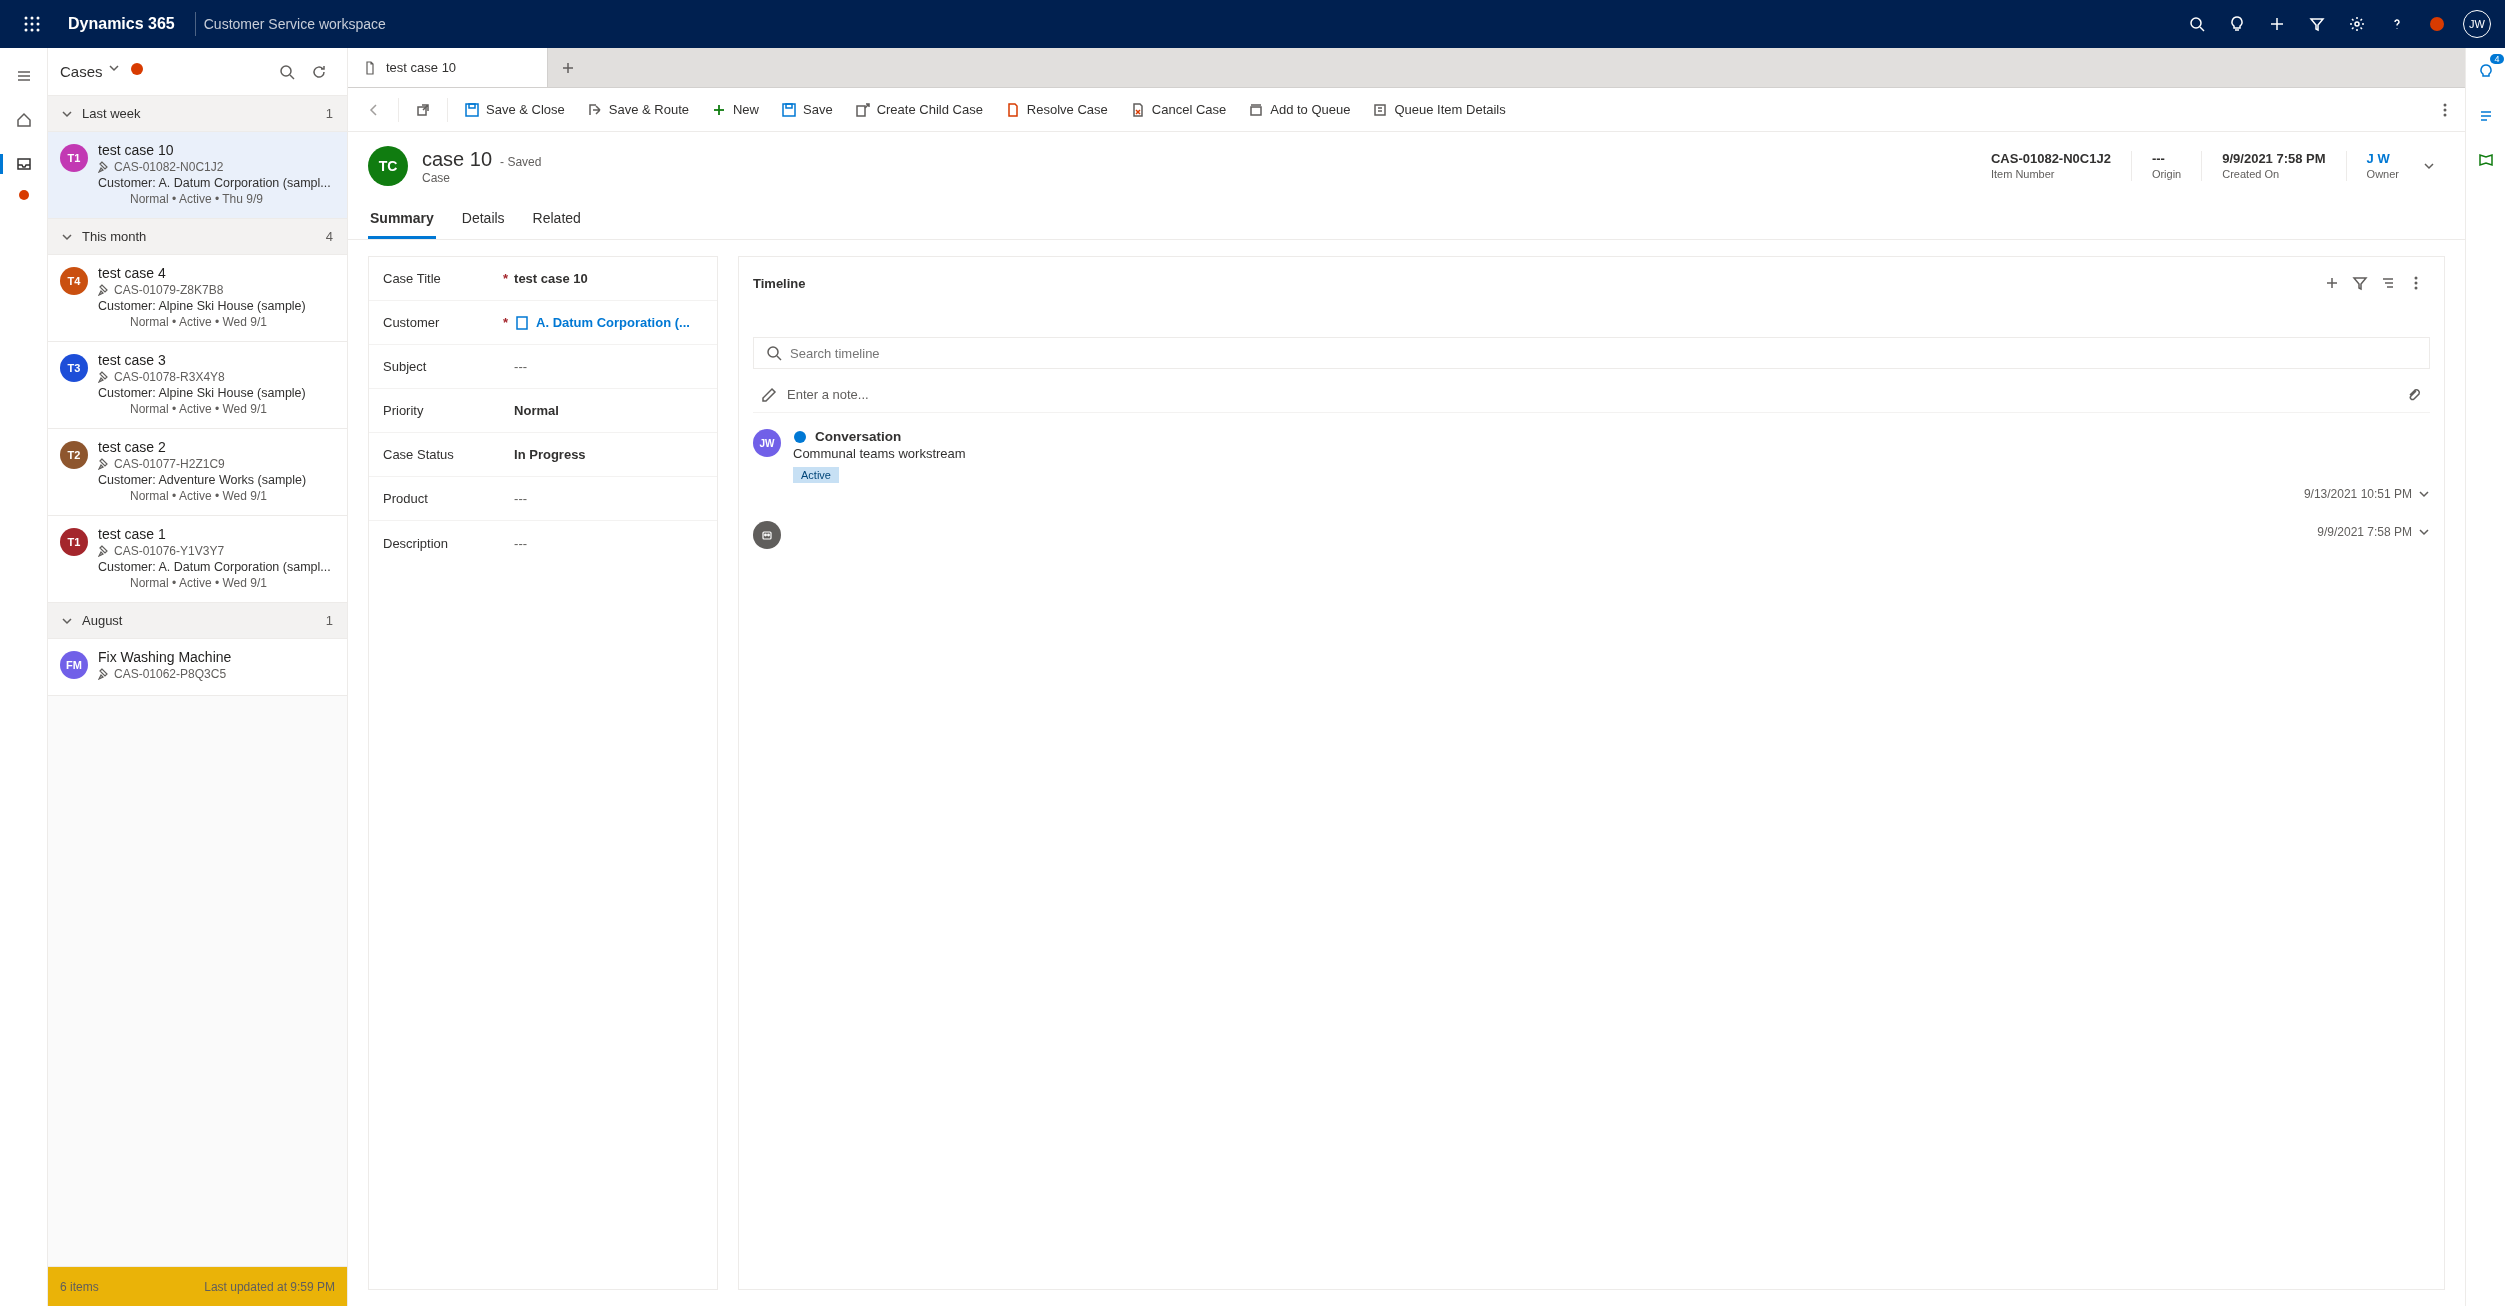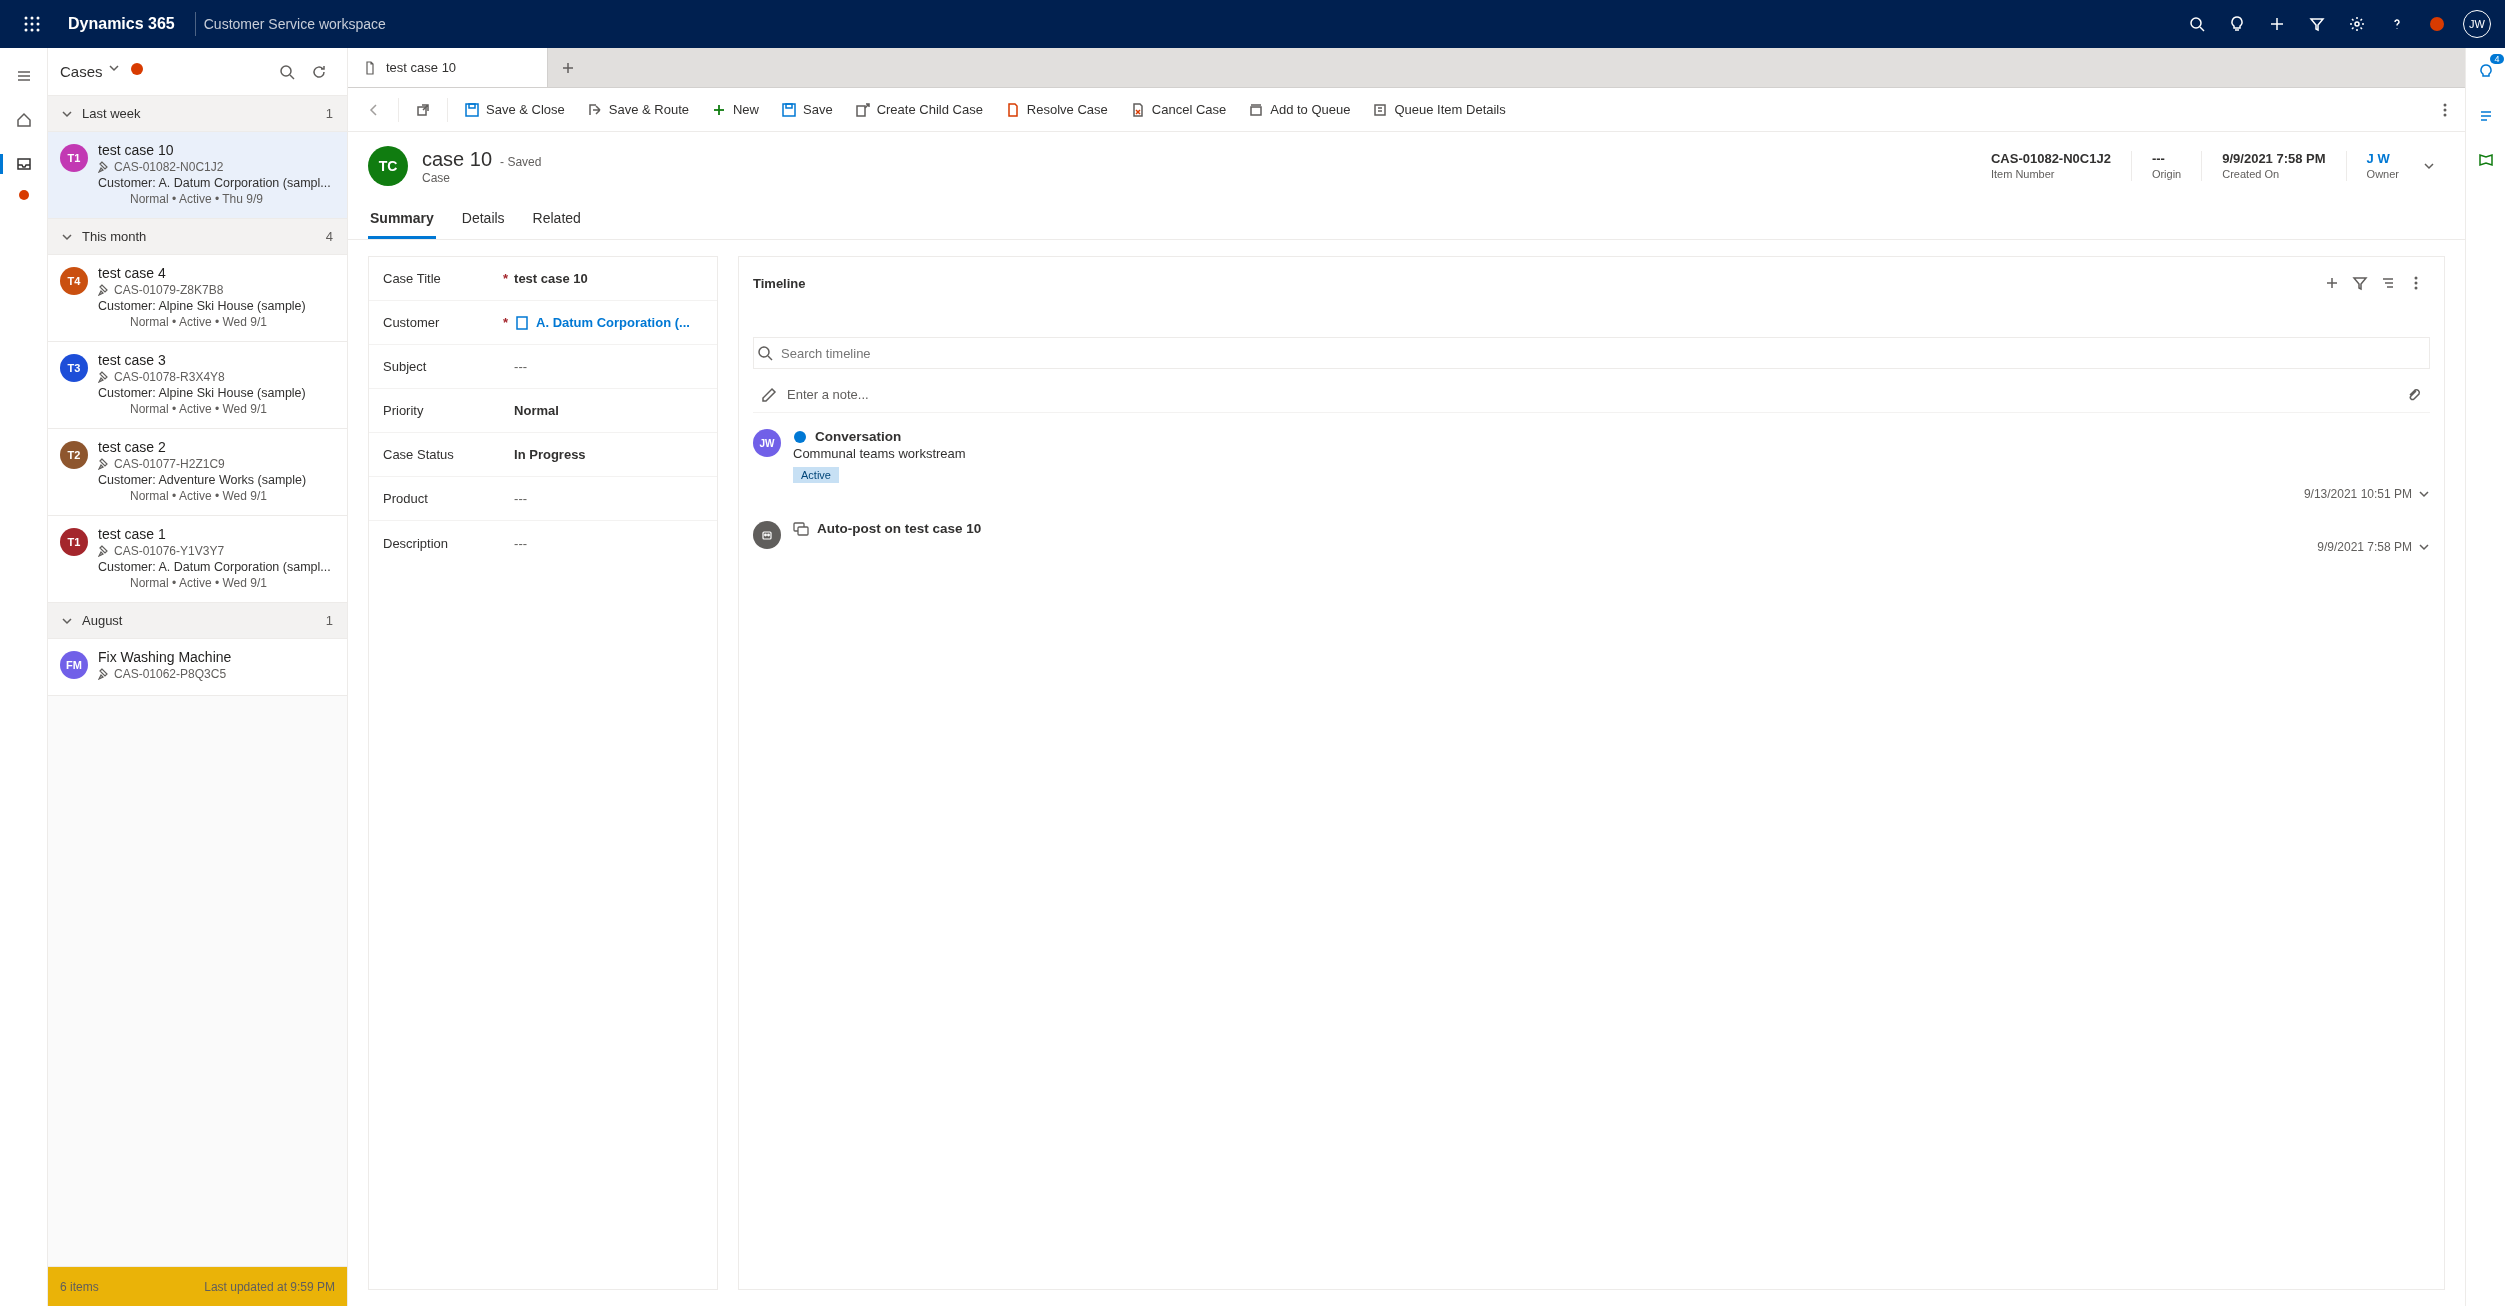--- a/index.html
+++ b/index.html
@@ -89,21 +89,21 @@
 .form-label { flex: 0 0 120px; font-size: 13px; color: #323130; }
 .req { color: #a4262c; margin-right: 6px; font-weight: bold; }
 .form-value { flex: 1; font-size: 13px; font-weight: 600; display: flex; align-items: center; gap: 6px; }
 .form-value.link { color: #0078d4; }
 .form-value.placeholder { color: #605e5c; font-weight: 400; }
 
 .timeline-head { display: flex; align-items: center; margin-bottom: 8px; }
 .timeline-title { font-size: 13px; font-weight: 600; }
 .timeline-head-spacer { flex: 1; }
 .tl-icon-btn { width: 28px; height: 28px; display: flex; align-items: center; justify-content: center; cursor: pointer; }
-.tl-search { border: 1px solid #edebe9; height: 32px; display: flex; align-items: center; padding: 0 3px; gap: 8px; color: #605e5c; margin-bottom: 8px; margin-top: 40px; }
+.tl-search { border: 1px solid #edebe9; height: 32px; display: flex; align-items: center; padding: 0 12px; gap: 8px; color: #605e5c; margin-bottom: 8px; margin-top: 40px; }
 .tl-search input { border: none; outline: none; flex: 1; font-size: 13px; }
 .tl-note { height: 36px; display: flex; align-items: center; padding: 0 8px; gap: 10px; color: #605e5c; border-bottom: 1px solid #f3f2f1; margin-bottom: 10px; }
 .tl-note-spacer { flex: 1; }
 
 .tl-item { display: flex; gap: 12px; padding: 6px 0 14px 0; }
 .tl-avatar { width: 28px; height: 28px; border-radius: 50%; display: flex; align-items: center; justify-content: center; color: #fff; font-size: 10px; font-weight: 600; flex-shrink: 0; }
 .tl-content { flex: 1; }
 .tl-row1 { display: flex; align-items: center; gap: 8px; }
 .tl-title { font-size: 13.5px; font-weight: 600; }
 .tl-sub { font-size: 13px; color: #323130; margin-top: 2px; }
@@ -598,27 +598,20 @@
 
             <div class="tl-item">
               <div class="tl-avatar" style="background:#605e5c">
                   <svg width="14" height="14" viewBox="0 0 14 14" stroke="#fff" fill="none" stroke-width="1.2">
                     <rect x="3" y="4" width="8" height="7" rx="1"></rect>
                     <circle cx="5.5" cy="7" r="0.8" fill="#fff"></circle>
                     <circle cx="8.5" cy="7" r="0.8" fill="#fff"></circle>
                   </svg>
                 </div>
               <div class="tl-content">
-                <div class="tl-row1">
-                  <svg width="16" height="14" viewBox="0 0 16 14" stroke="#605e5c" fill="none" stroke-width="1.3">
-                      <rect x="1" y="1" width="10" height="8" rx="1"></rect>
-                      <rect x="5" y="5" width="10" height="8" rx="1" fill="#fff"></rect>
-                    </svg>
-                  <span class="tl-title">Auto-post on test case 10</span>
-                </div>
                 <div class="tl-meta">
                   <span class="tl-date">9/9/2021 7:58 PM</span>
                   <svg width="12" height="12" viewBox="0 0 12 12" stroke="#605e5c" fill="none" stroke-width="1.5">
                       <path d="M2 4l4 4 4-4"></path>
                     </svg>
                 </div>
               </div>
             </div>
           </div>
         </div>

